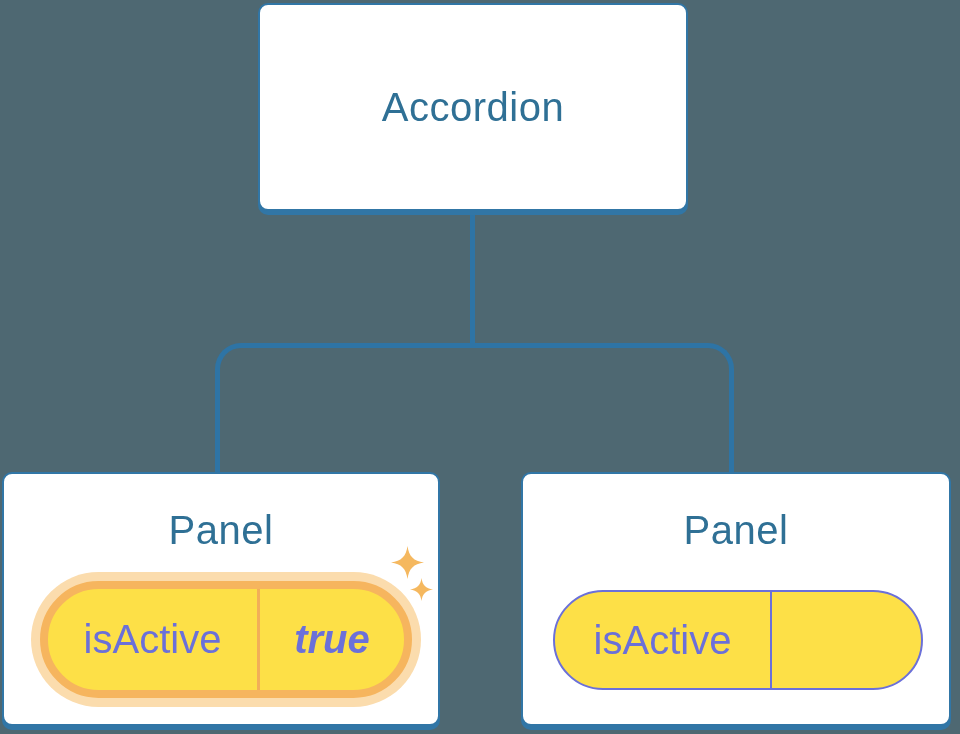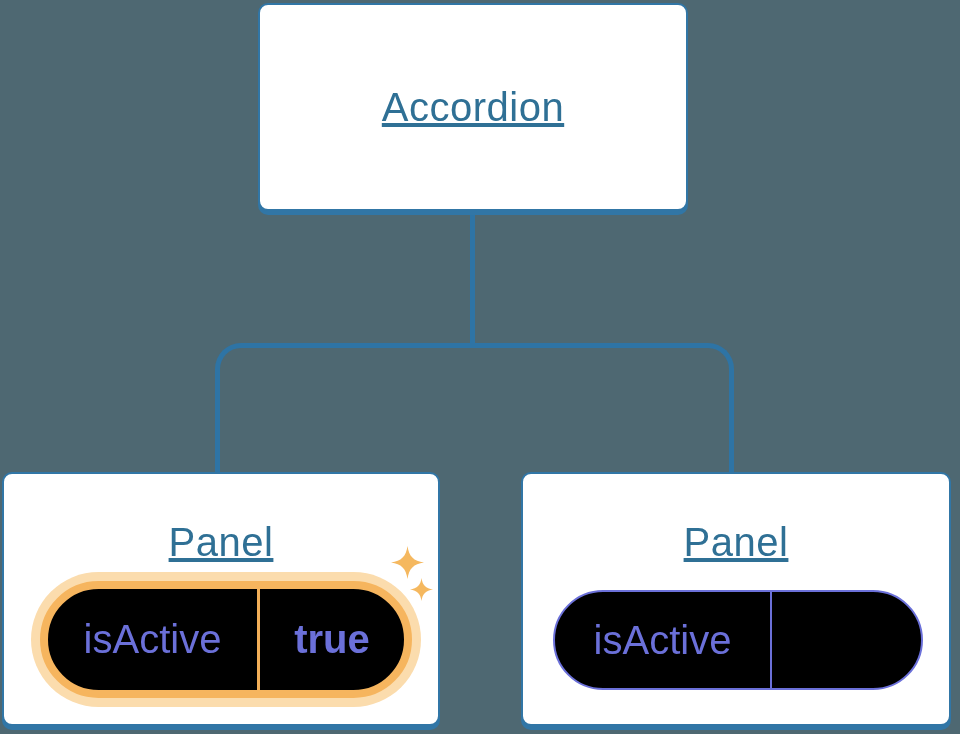--- a/index.html
+++ b/index.html
@@ -23,31 +23,31 @@
     box-shadow: 0 4px 0 0 #3176A6;
     box-sizing: border-box;
   }
   .node-title {
     color: #2F7095;
     font-size: 40px;
     font-weight: 500;
     letter-spacing: 0.5px;
     text-align: center;
     position: absolute;
-    left: 0; right: 0; text-decoration: underline;
+    left: 0; right: 0;
   }
   .accordion-node {
     left: 258px; top: 3px;
     width: 430px; height: 208px;
     display: flex; align-items: center; justify-content: center;
   }
   .panel-node-left  { left: 2px;   top: 472px; width: 438px; height: 254px; }
   .panel-node-right { left: 521px; top: 472px; width: 430px; height: 254px; }
   .panel-node-left .node-title,
-  .panel-node-right .node-title { top: 46px; }
+  .panel-node-right .node-title { top: 34px; }
 
   
   .connector-stem {
     position: absolute;
     left: 470px; top: 215px;
     width: 5px; height: 130px;
     background: #2E74A5;
   }
   .connector-fork {
     position: absolute;
@@ -57,21 +57,21 @@
     border-top: 5px solid #2E74A5;
     border-left: 5px solid #2E74A5;
     border-right: 5px solid #2E74A5;
     border-bottom: none;
     border-radius: 26px 26px 0 0;
   }
 
   
   .pill {
     position: absolute;
-    background: #000000;
+    background: #fde047;
     box-sizing: border-box;
     display: flex;
     align-items: stretch;
     border-radius: 999px;
     overflow: hidden;
   }
   .pill-cell {
     display: flex;
     align-items: center;
     justify-content: center;
@@ -79,21 +79,21 @@
     font-size: 40px;
   }
   .pill-highlighted {
     left: 40px; top: 581px;
     width: 372px; height: 117px;
     border: 8px solid #F6B55E;
     box-shadow: 0 0 0 9px #FBDCAD;
   }
   .pill-highlighted .cell-name  { width: 209px; }
   .pill-highlighted .pill-divider { width: 3px; background: #F2AF58; }
-  .pill-highlighted .cell-value { flex: 1; font-weight: 700; }
+  .pill-highlighted .cell-value { flex: 1; font-weight: 700; font-style: italic; }
 
   .pill-normal {
     left: 553px; top: 590px;
     width: 370px; height: 100px;
     border: 2px solid #6B70D9;
   }
   .pill-normal .cell-name  { width: 215px; }
   .pill-normal .pill-divider { width: 2px; background: #6B70D9; }
   .pill-normal .cell-value { flex: 1; }
 

